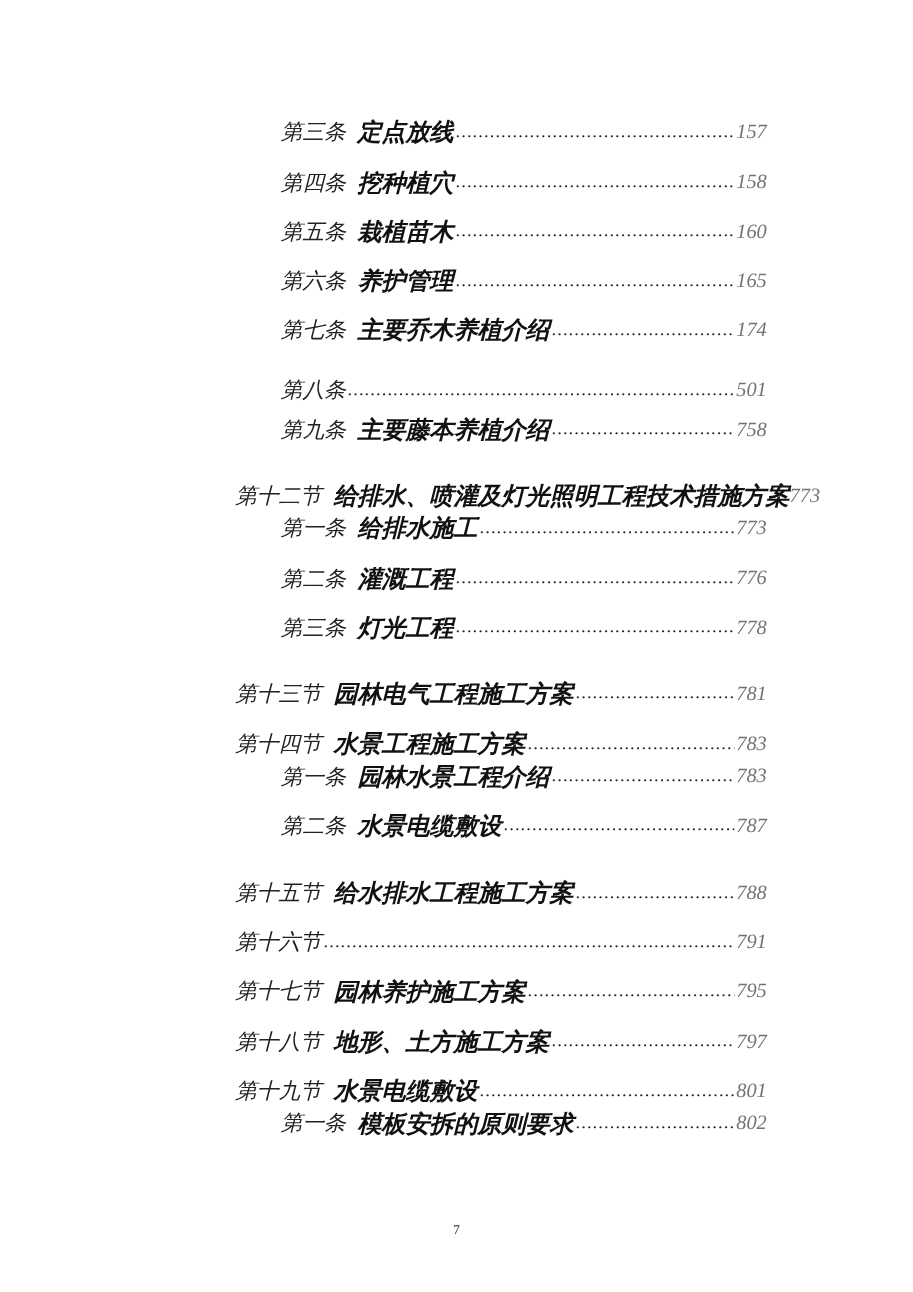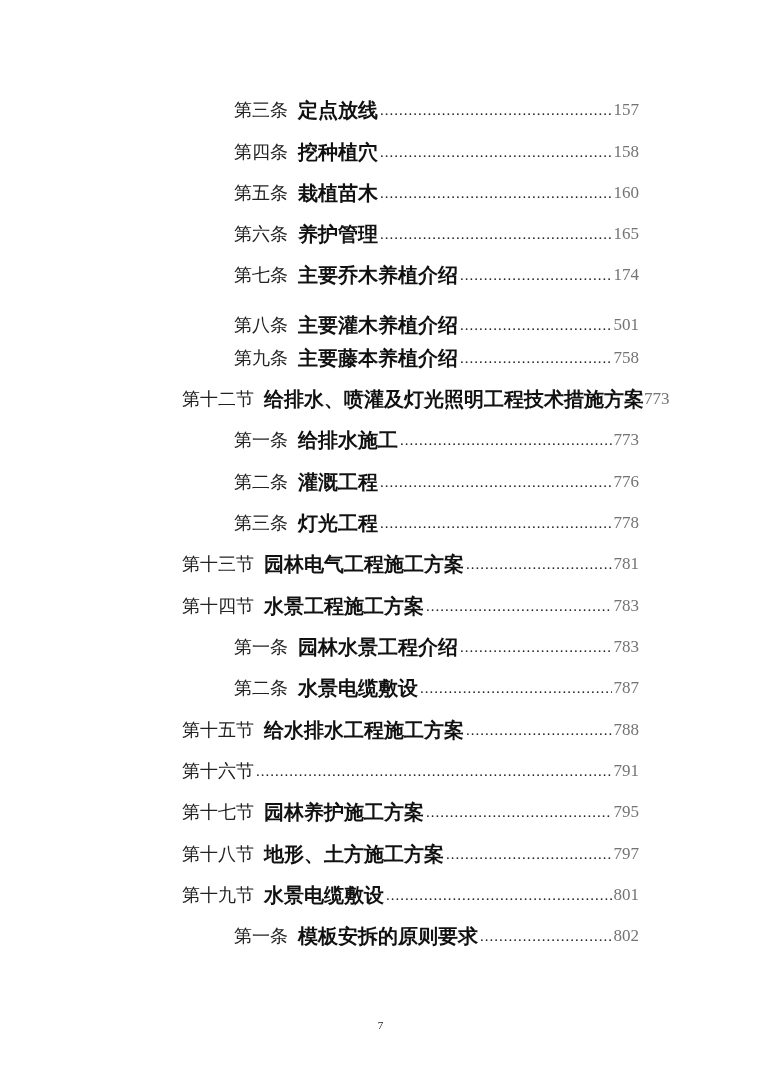--- a/index.html
+++ b/index.html
@@ -31,22 +31,23 @@
     }
     .toc-entry {
       position: absolute;
       display: flex;
       align-items: flex-end;
       height: 30px;
       font-size: 17px;
       line-height: 30px;
       white-space: nowrap;
       right: 122px;
-    }
-    .toc-entry.level-1 { left: 182px; }
+      font-style: italic;
+    }
+    .toc-entry.level-1 { left: 196px; margin-top: 14px; }
     .toc-entry.level-2 { left: 234px; }
     .num {
       color: #222;
       letter-spacing: 0px;
       font-family: "Liberation Serif", "DejaVu Serif", serif;
       font-size: 18px;
     }
     .title {
       margin-left: 10px;
       font-family: "DejaVu Sans", "Liberation Sans", sans-serif;
@@ -120,21 +121,20 @@
 
     <div class="toc-entry level-2" style="top:170px">
       <span class="num">第七条</span>
       <span class="title">主要乔木养植介绍</span>
       <span class="leader"></span>
       <span class="page-ref">174</span>
     </div>
 
     <div class="toc-entry level-2" style="top:220px">
       <span class="num">第八条</span>
-      <span class="title">主要灌木养植介绍</span>
       <span class="leader"></span>
       <span class="page-ref">501</span>
     </div>
 
     <div class="toc-entry level-2" style="top:253px">
       <span class="num">第九条</span>
       <span class="title">主要藤本养植介绍</span>
       <span class="leader"></span>
       <span class="page-ref">758</span>
     </div>

